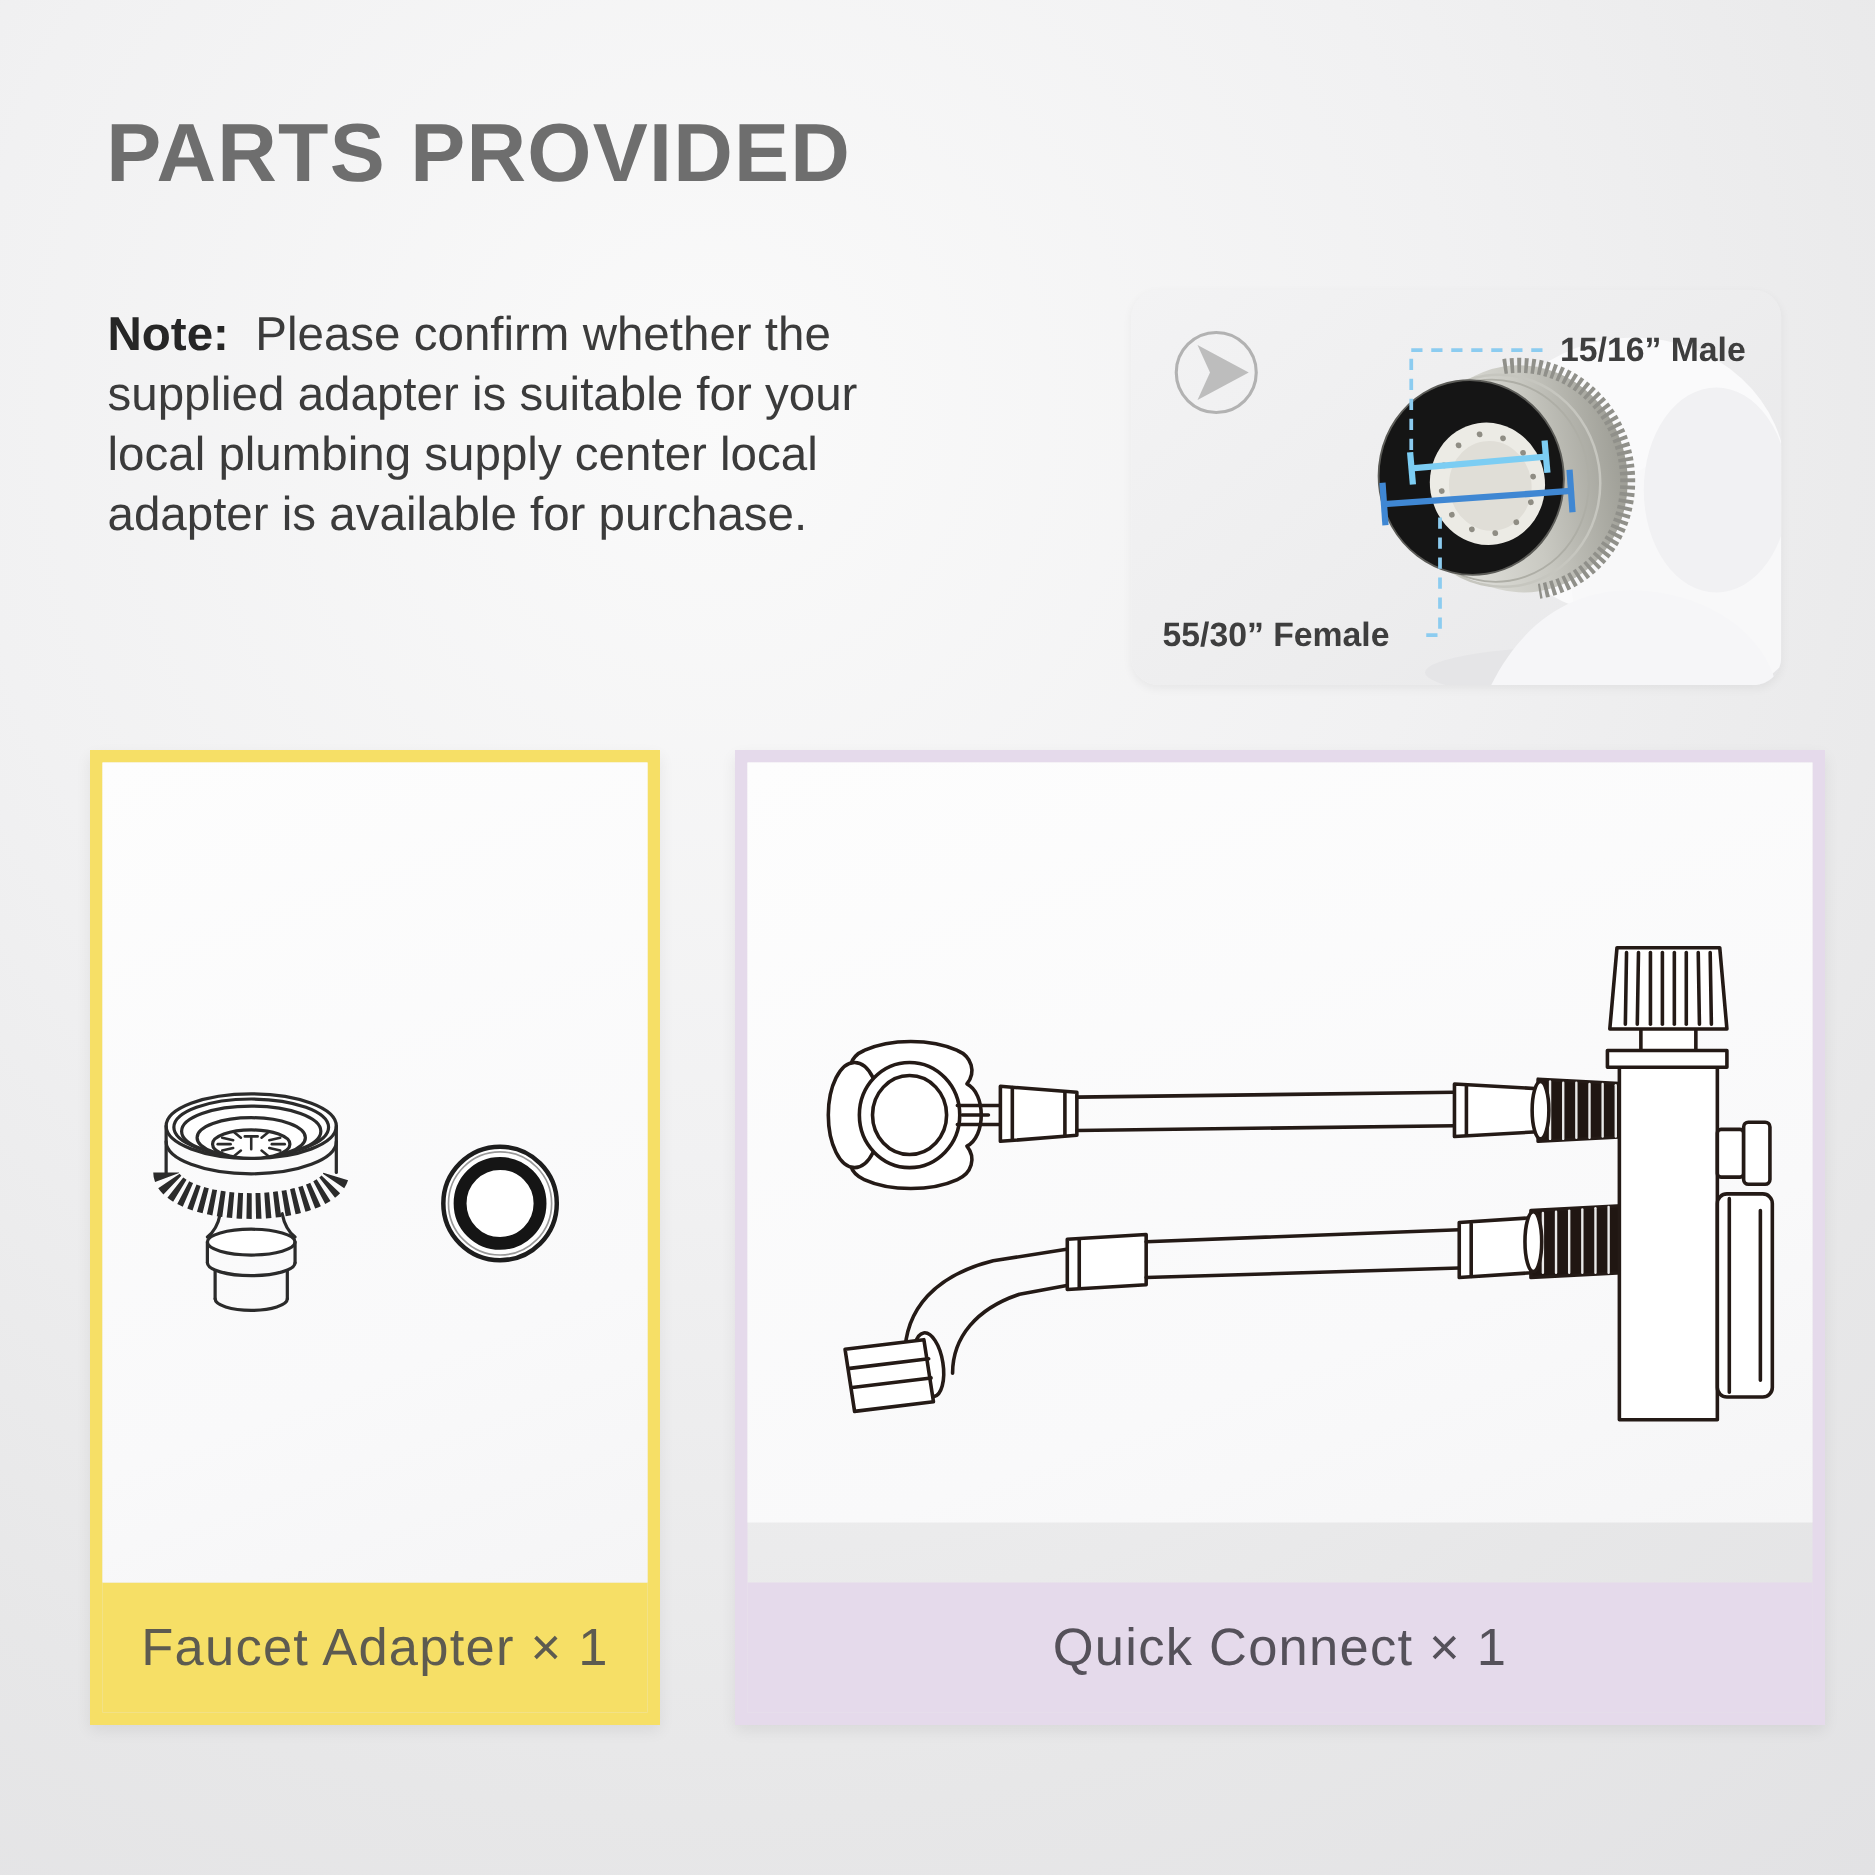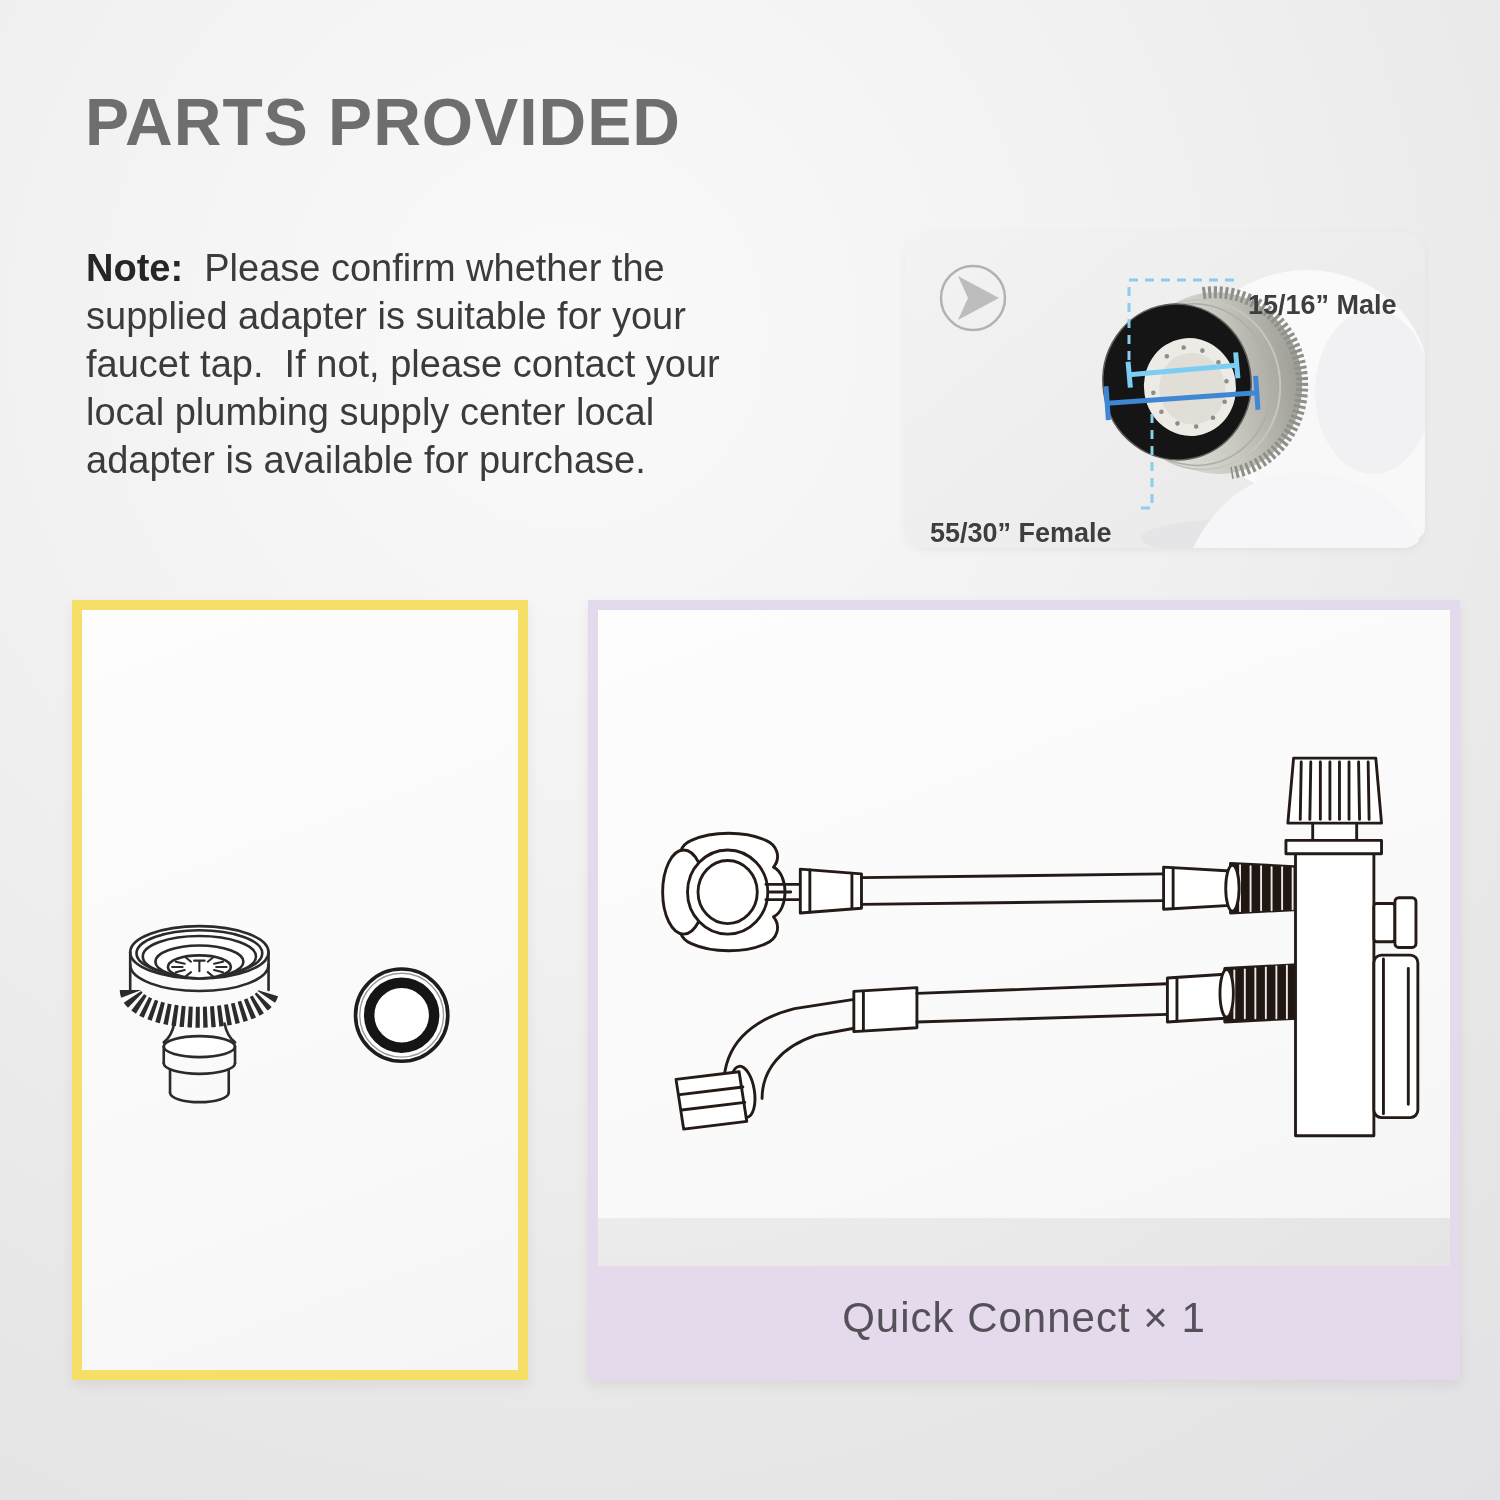--- a/index.html
+++ b/index.html
@@ -16,21 +16,21 @@
   .note{position:absolute;left:86px;top:244px;color:#3b3b3b;font-size:38px;line-height:48px;}
   .note-line{white-space:pre;}
   .note-label{font-weight:bold;color:#262626;}
   
   .photo-card{
     position:absolute;left:905px;top:232px;width:520px;height:316px;border-radius:22px;
     background:linear-gradient(140deg,#f3f3f4 0%,#ededee 55%,#e7e7e9 100%);
     overflow:hidden;box-shadow:0 3px 8px rgba(0,0,0,0.05);
   }
   .photo-card svg{position:absolute;left:0;top:0;}
-  .size-label{position:absolute;font-size:27px;font-weight:bold;color:#3e3e3e;white-space:pre;margin-top:25px;}
+  .size-label{position:absolute;font-size:27px;font-weight:bold;color:#3e3e3e;white-space:pre;}
   .male-label{left:343px;top:33px;}
   .female-label{left:25px;top:261px;}
   
   .part-box{position:absolute;top:600px;display:flex;flex-direction:column;box-shadow:0 5px 12px rgba(0,0,0,0.07);}
   .box-yellow{left:72px;width:436px;height:760px;border:10px solid #f6df66;}
   .box-purple{left:588px;width:852px;height:760px;border:10px solid #e5daeb;}
   .part-canvas{flex:1 1 auto;background:linear-gradient(160deg,#fdfdfd 0%,#f9f9fa 70%,#f5f5f6 100%);position:relative;}
   .part-canvas svg{position:absolute;left:0;top:0;width:100%;height:100%;}
   .part-label{
     height:104px;flex:0 0 104px;display:flex;align-items:center;justify-content:center;
@@ -42,21 +42,20 @@
 </head>
 <body>
 
 <div class="canvas">
 
   <div class="title">PARTS PROVIDED</div>
 
   <div class="note">
     <div class="note-line"><span class="note-label">Note:</span><span>  Please confirm whether the</span></div>
     <div class="note-line">supplied adapter is suitable for your</div>
-    <div class="note-line">faucet tap.  If not, please contact your</div>
     <div class="note-line">local plumbing supply center local</div>
     <div class="note-line">adapter is available for purchase.</div>
   </div>
 
   <div class="photo-card">
     <svg width="520" height="316" viewBox="0 0 520 316">
       <defs>
         <linearGradient id="met" x1="0" y1="0" x2="1" y2="0">
           <stop offset="0" stop-color="#e9e9e5"></stop>
           <stop offset="0.55" stop-color="#c9c9c2"></stop>
@@ -166,20 +165,21 @@
           <path d="M 84,416 A 28,9 0 0 0 140,416" fill="none"></path>
         </g>
 
         <g>
           <circle cx="305" cy="342" r="44" fill="#ffffff" stroke="#1d1d1d" stroke-width="3.5"></circle>
           <circle cx="305" cy="342" r="40" fill="none" stroke="#999" stroke-width="1.3"></circle>
           <circle cx="305" cy="342" r="31" fill="none" stroke="#151515" stroke-width="10"></circle>
         </g>
       </svg>
     </div>
+    <div class="part-label">Faucet Adapter × 1</div>
   </div>
 
   <div class="part-box box-purple">
     <div class="part-canvas">
       <svg viewBox="0 0 832 636">
         <g transform="translate(0,45)" stroke="#241a16" stroke-width="3" fill="#ffffff" stroke-linejoin="round" stroke-linecap="round">
 
           <path d="M 102,452 C 102,412 128,384 176,372 L 240,362" fill="none"></path>
           <path d="M 142,466 C 142,436 162,412 198,400 L 241,392" fill="none"></path>
           <ellipse cx="122" cy="459" rx="12" ry="27" transform="rotate(-9 122 459)"></ellipse>

